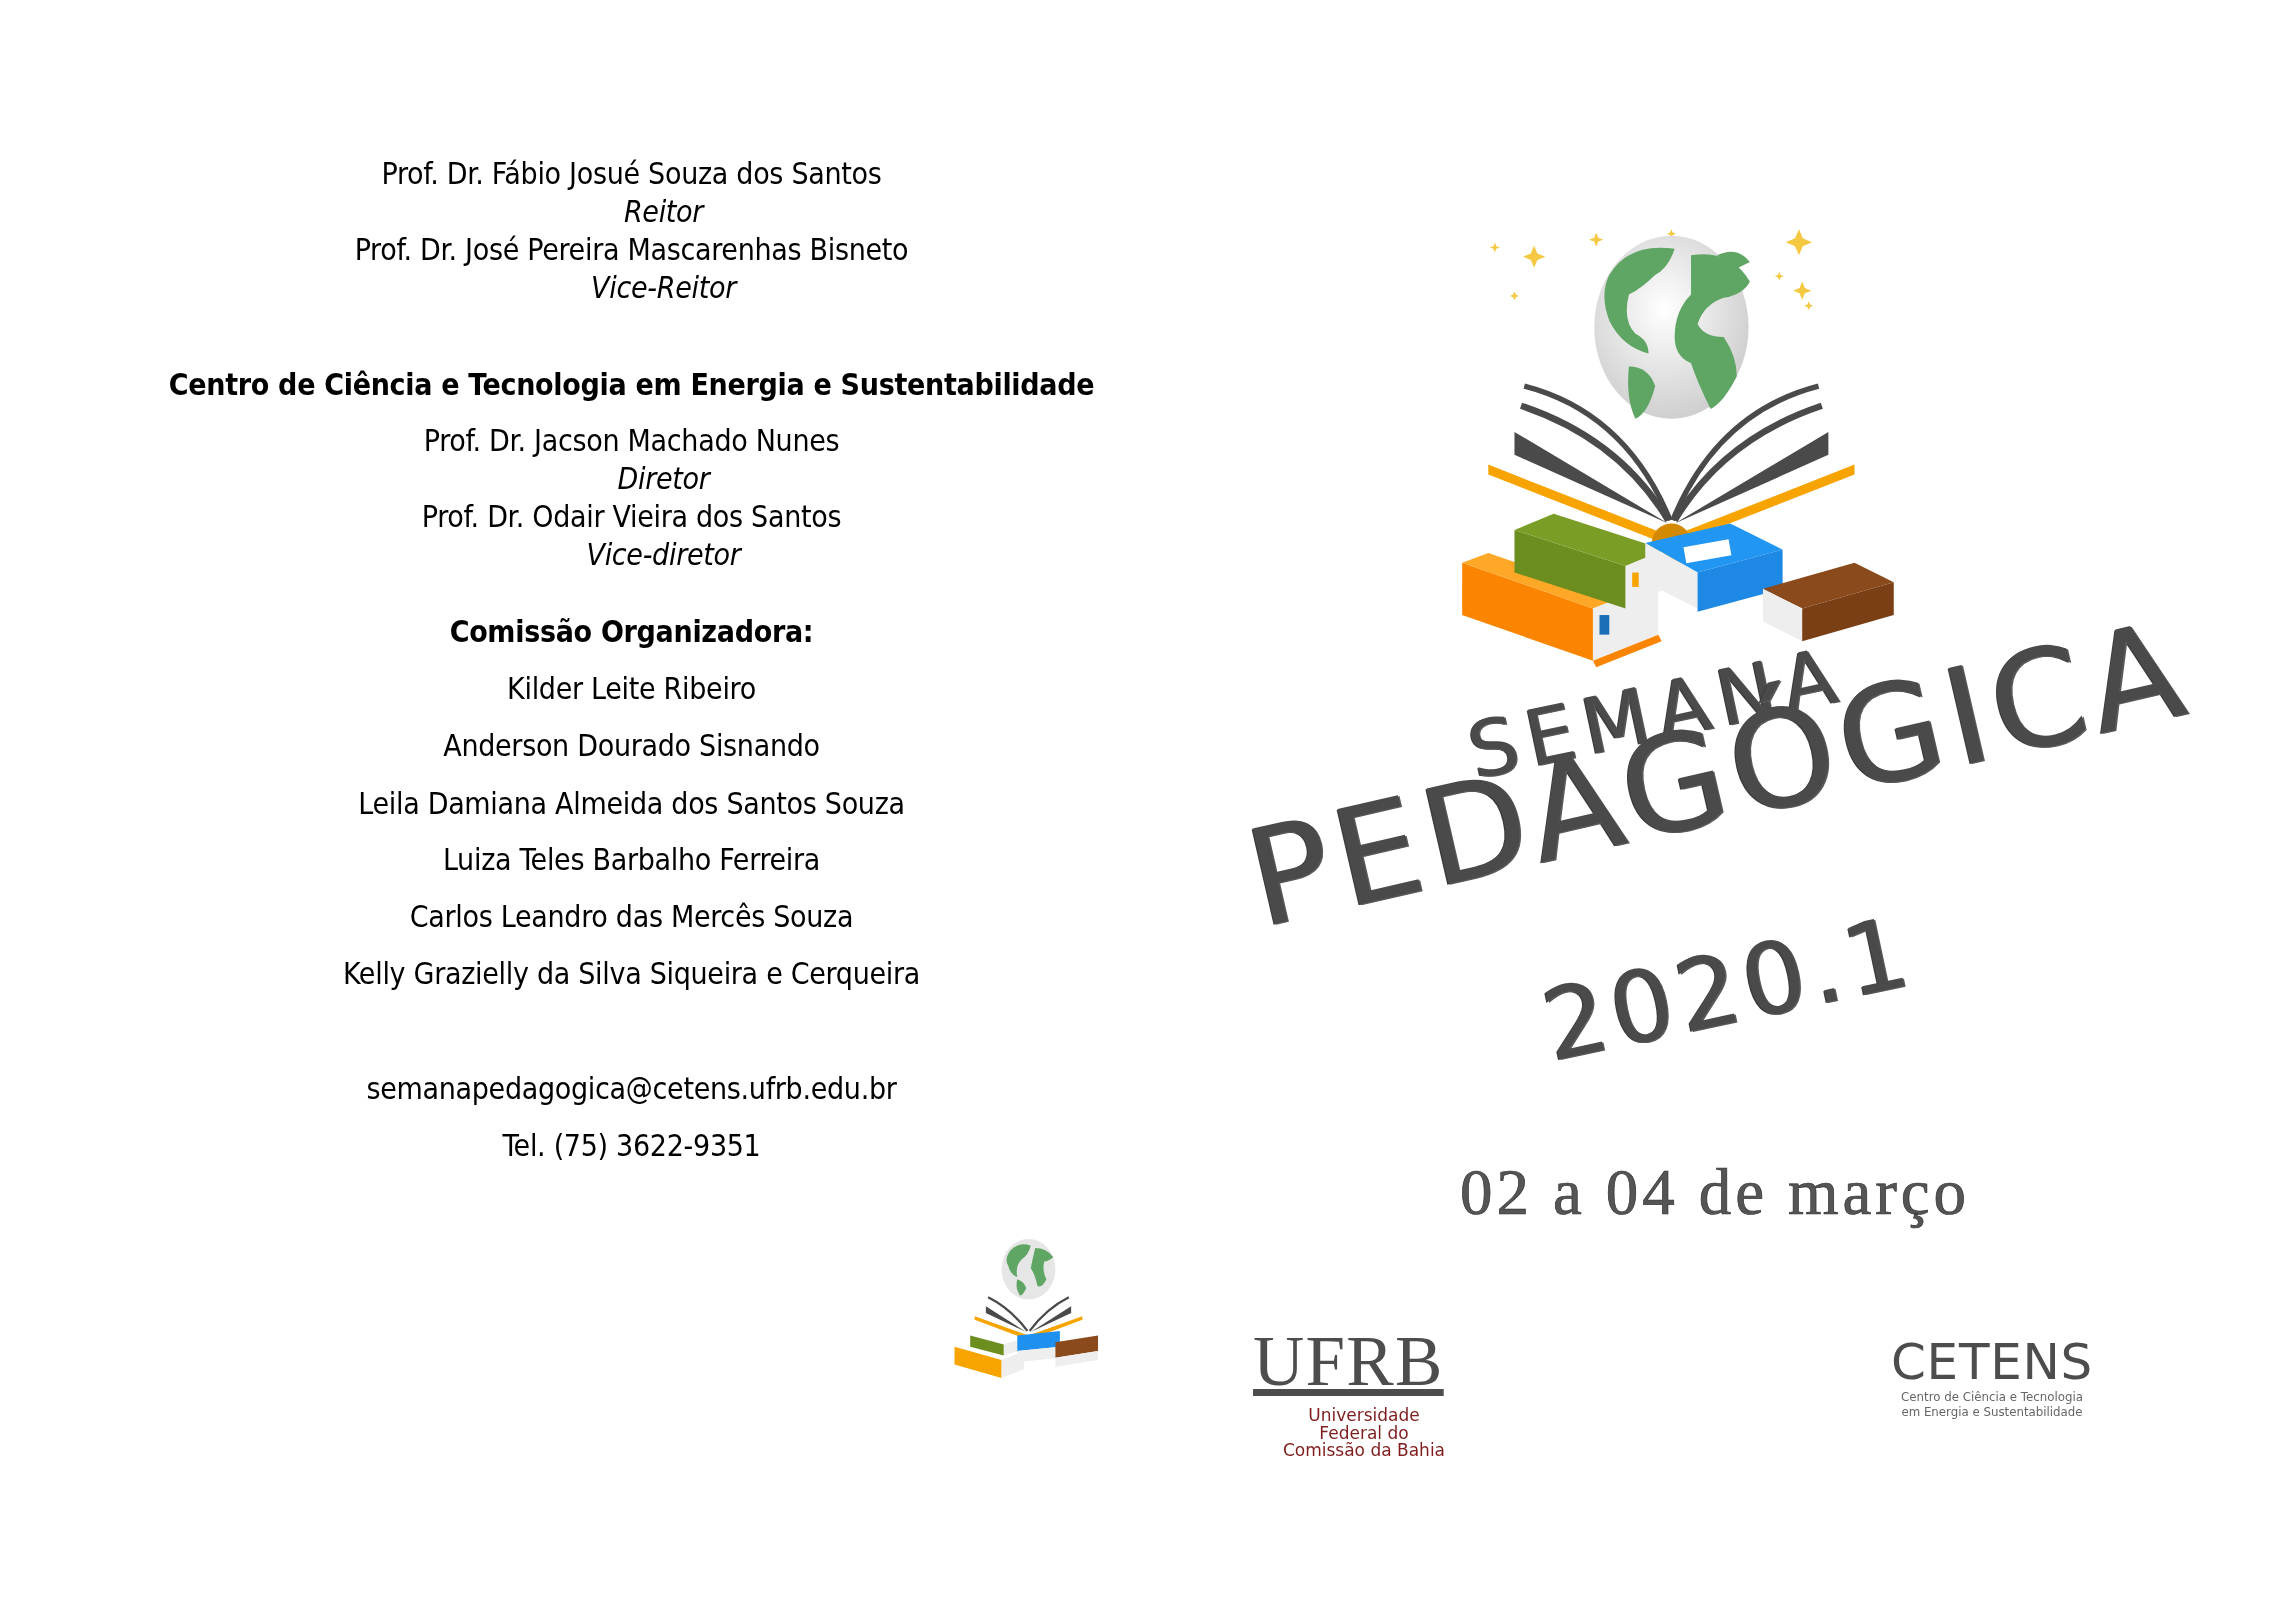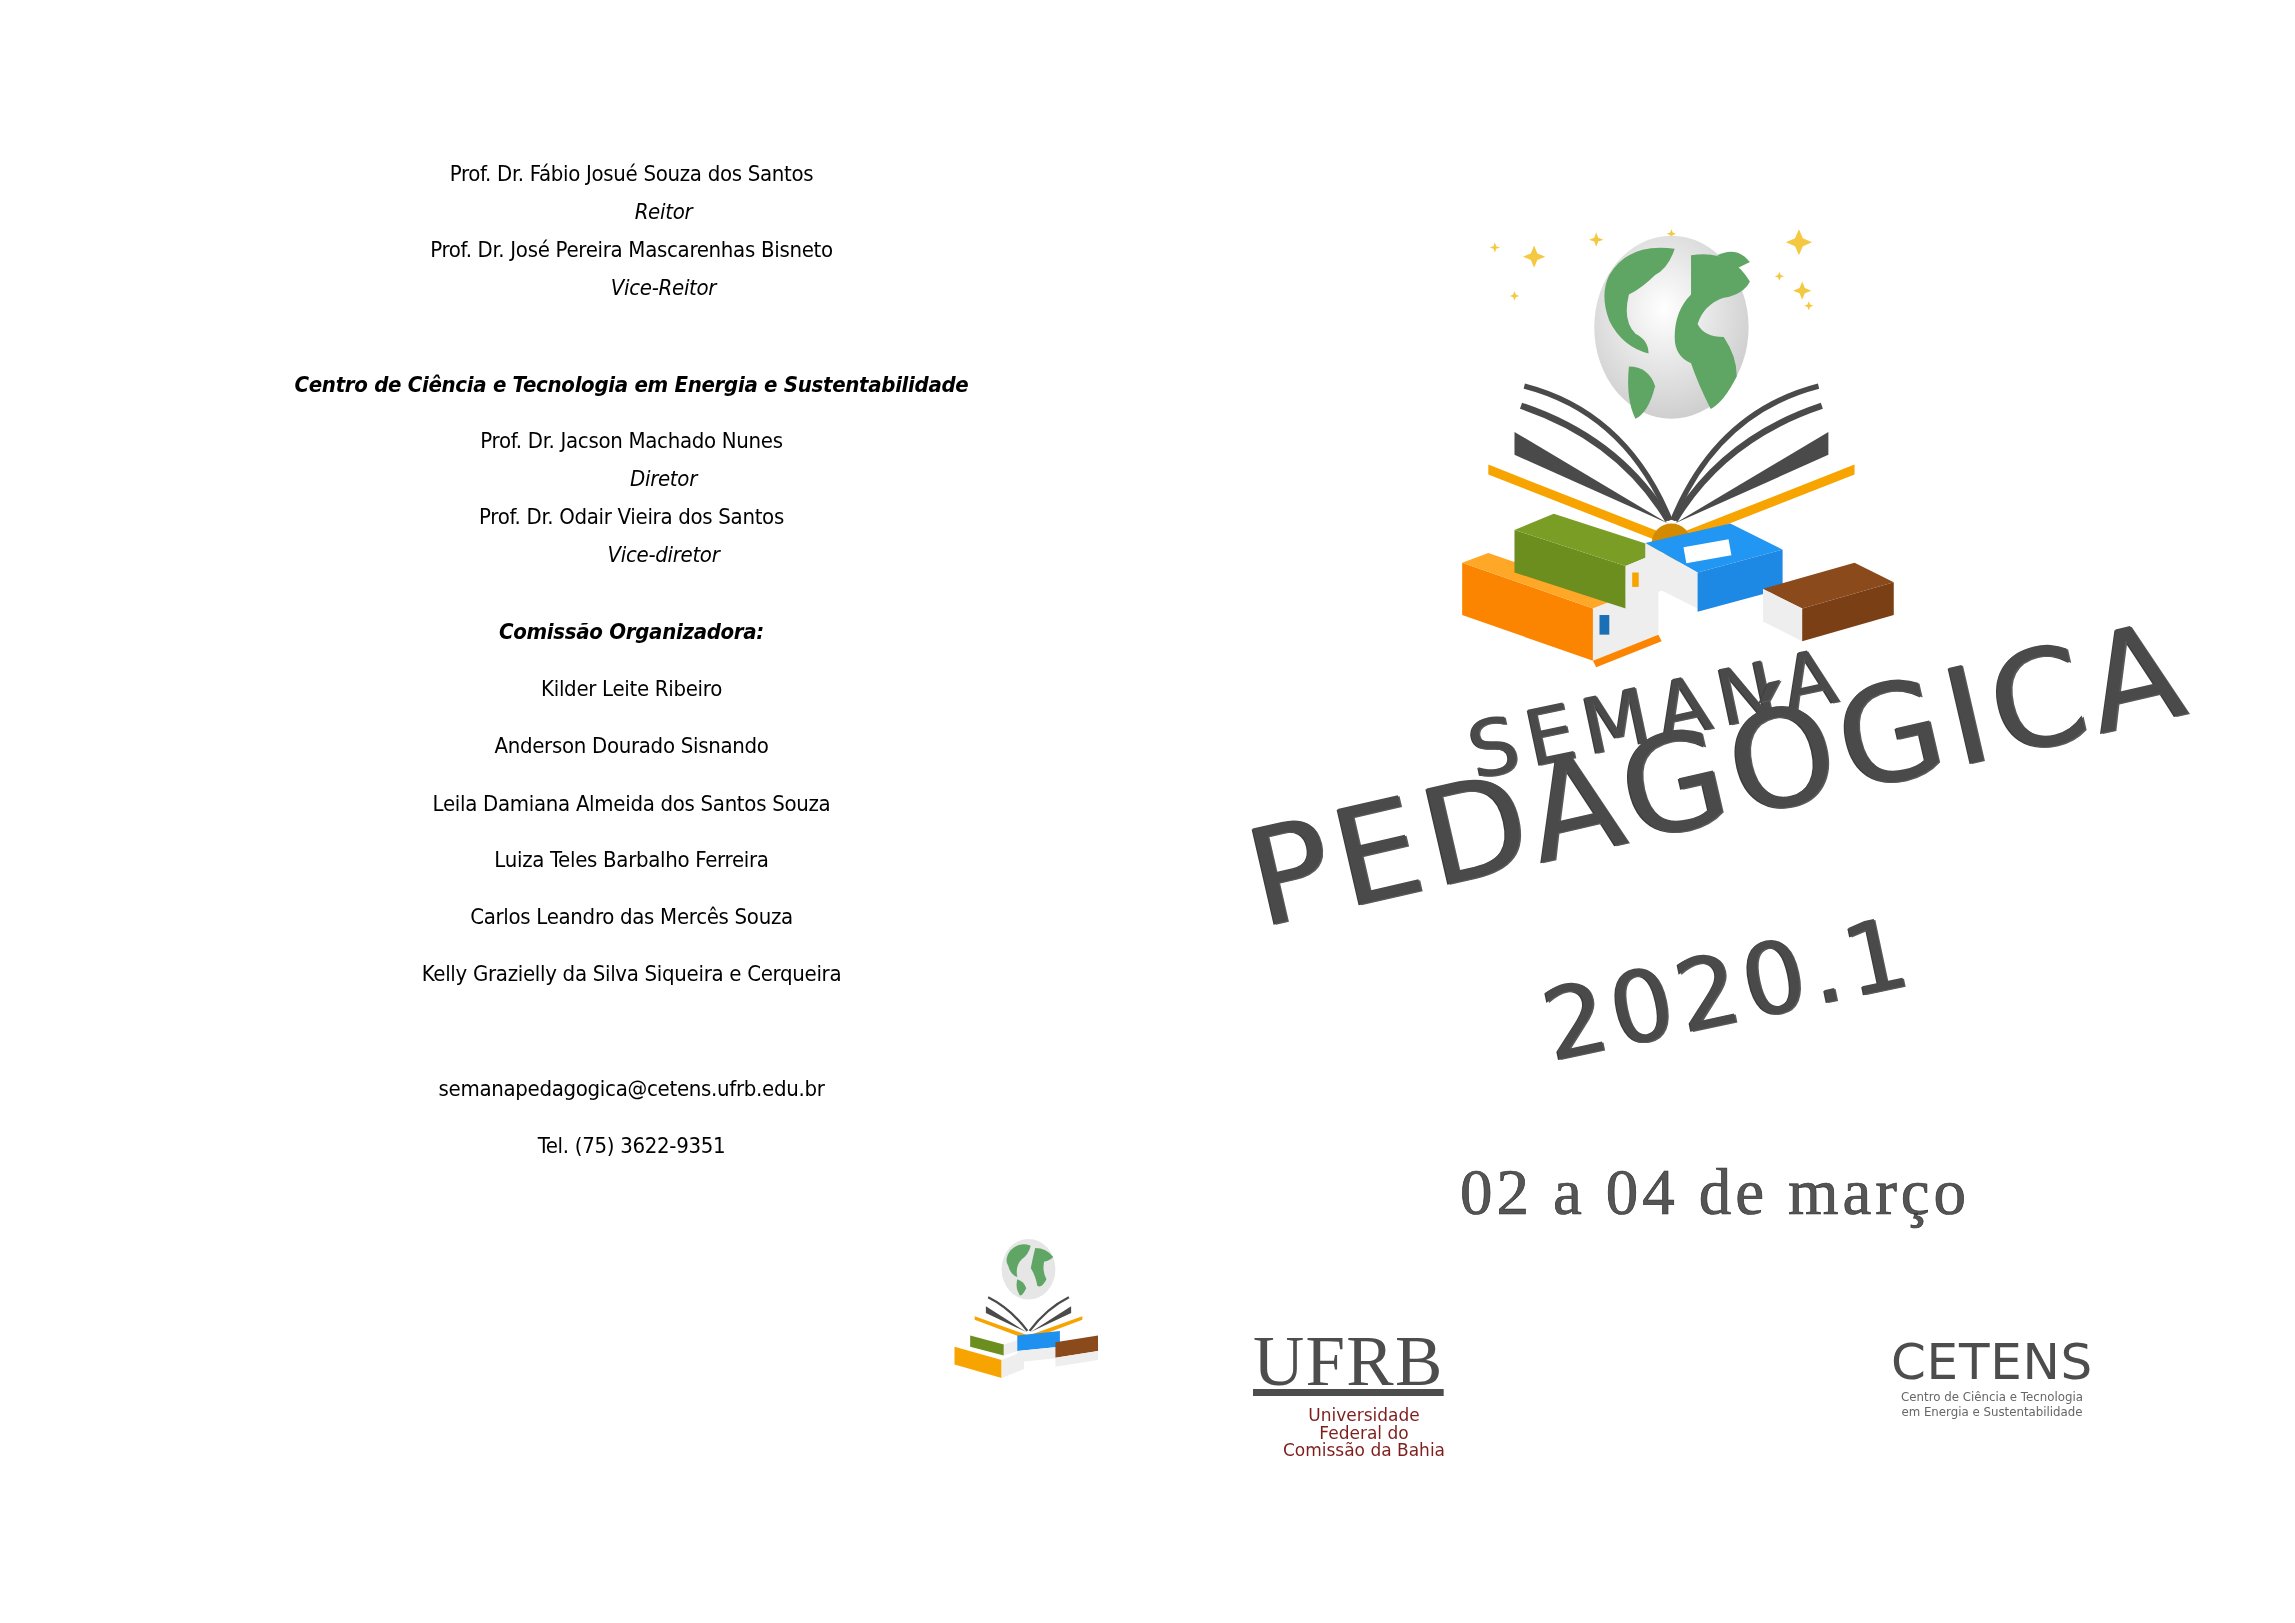--- a/index.html
+++ b/index.html
@@ -1,23 +1,23 @@
 <!DOCTYPE html>
 <html style="font-size:10.5px"><head>
 <meta charset="utf-8">
 <style>
   html, body { margin:0; padding:0; background:#ffffff; }
   body { width:2295px; height:1623px; position:relative; overflow:hidden;
          font-family:"DejaVu Sans", sans-serif; color:#000; }
   .left-panel { position:absolute; left:0; top:0; width:1263px; height:1623px; }
   .line { position:absolute; left:0; width:1263px; text-align:center;
           font-family:"DejaVu Sans Condensed","DejaVu Sans", sans-serif;
-          font-size:22px; line-height:34px; white-space:nowrap; letter-spacing:-0.3px; }
+          font-size:30px; line-height:34px; white-space:nowrap; letter-spacing:-0.3px; }
   .italic { font-style:italic;padding-left:32px; }
-  .bold { font-weight:bold;font-style:italic; }
+  .bold { font-weight:bold; }
   .link { color:#1010ee; text-decoration:underline; text-decoration-thickness:2px; text-underline-offset:5.2px; }
 
   .right-panel { position:absolute; left:1263px; top:0; width:1033px; height:1623px; }
 
   .title-block { position:absolute; left:1243px; top:681px; width:864px; height:445px; }
   .chalk { position:absolute; font-family:"DejaVu Sans", sans-serif; font-weight:bold;
            color:#4a4a4a; white-space:nowrap; letter-spacing:3.9px;
            text-shadow: 1.3px 1.3px 0 #5a5a5a, -1.3px 0.7px 0 #3c3c3c; }
   .t-semana { left:236px; top:26px; font-size:77px; transform:rotate(-12deg); transform-origin:left bottom; letter-spacing:9.2px; font-weight:normal; }
   .t-pedag { left:26px; top:121px; font-size:134px; transform:rotate(-13deg); transform-origin:left bottom; letter-spacing:6.5px; font-weight:normal; }

